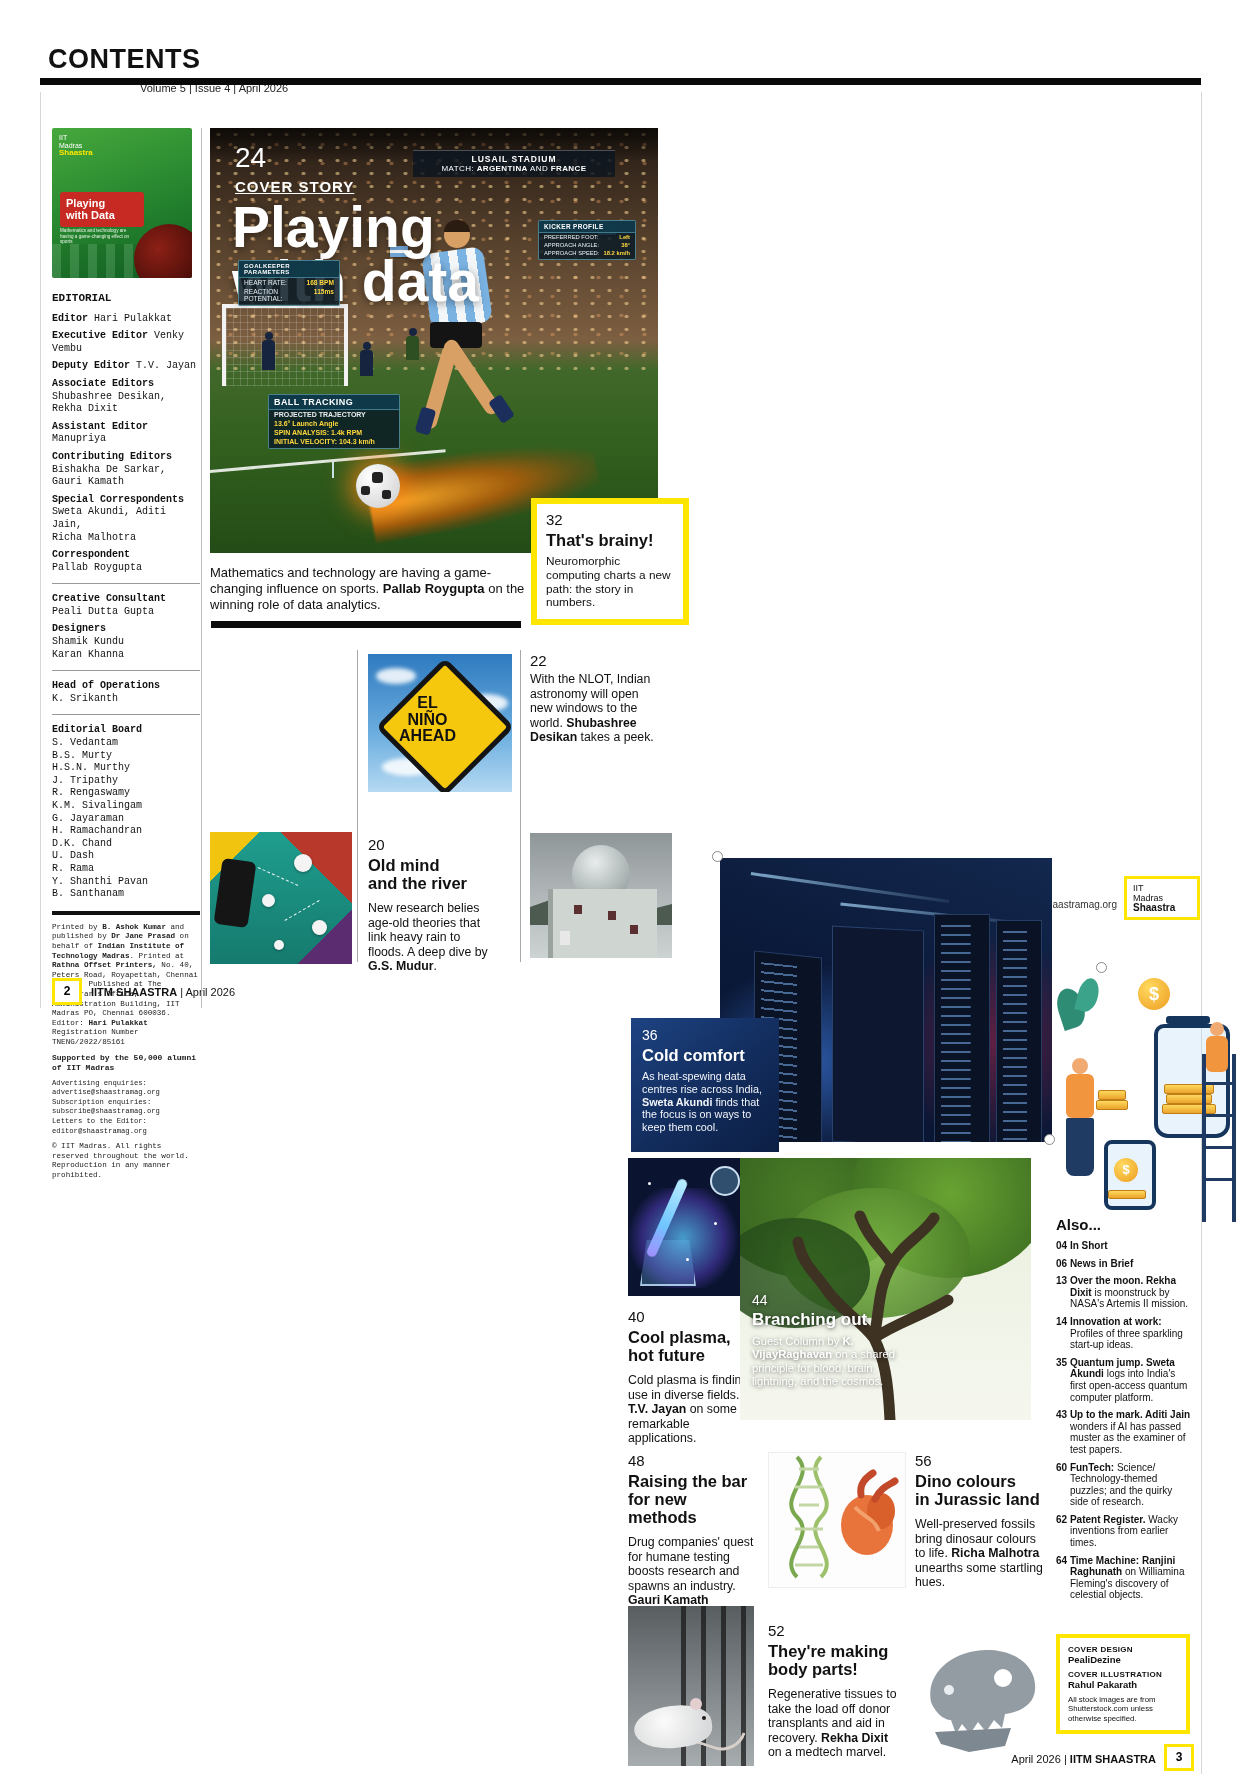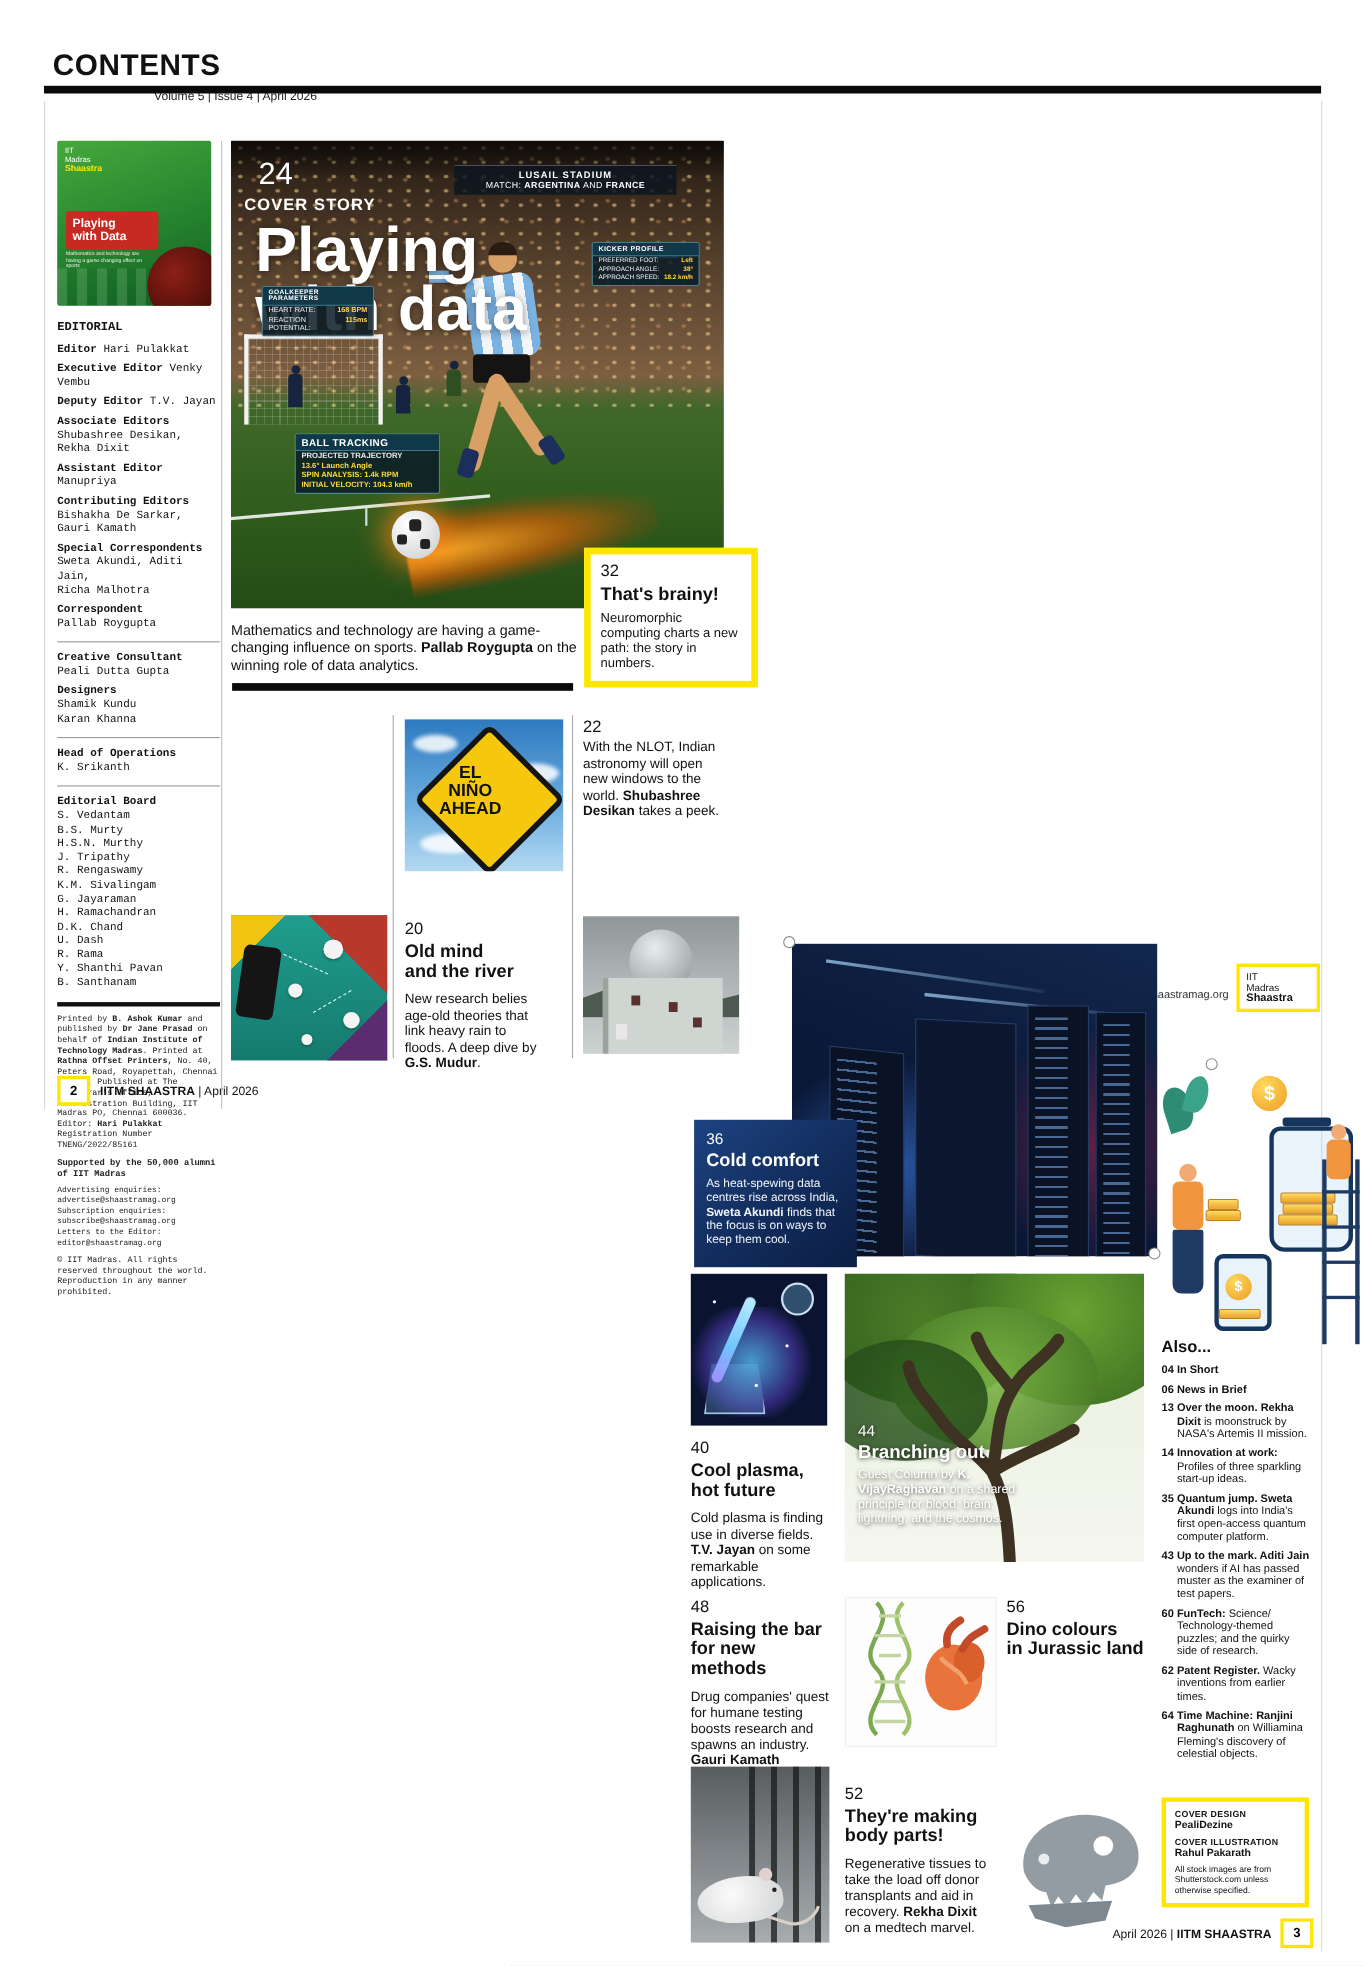--- a/index.html
+++ b/index.html
@@ -301,21 +301,21 @@
     </div>
 
     <div class="fire" style="left:158px;top:322px;"></div>
     <div class="ball" style="left:146px;top:336px;">
       <i style="left:16px;top:8px;width:11px;height:11px;"></i>
       <i style="left:5px;top:22px;width:9px;height:9px;"></i>
       <i style="left:26px;top:26px;width:9px;height:9px;"></i>
     </div>
 
     <div class="abs cs-num" style="left:25px;top:14px;">24</div>
-    <div class="abs cs-kicker" style="left:12px;top:50px;">COVER STORY</div>
+    <div class="abs cs-kicker" style="left:25px;top:50px;text-decoration:underline;">COVER STORY</div>
     <div class="abs cs-title pre" style="left:22px;top:72px;">Playing
 with data</div>
 
     <div class="abs banner" style="left:203px;top:22px;width:202px;padding:3px 0 4px;">
       <div style="font-size:8.5px;letter-spacing:1px;font-weight:bold;">LUSAIL STADIUM</div>
       <div style="font-size:8px;letter-spacing:.4px;"><span>MATCH: </span><b>ARGENTINA</b><span> AND </span><b>FRANCE</b></div>
     </div>
 
     <div class="abs hud" style="left:328px;top:92px;width:96px;font-size:5.8px;">
       <div class="hud-title" style="font-size:6.4px;">KICKER PROFILE</div>
@@ -485,21 +485,21 @@
     <div class="sparkle" style="left:58px;top:100px;"></div>
   </div>
 
   <div class="abs" style="left:628px;top:1308px;width:126px;">
     <div class="artnum">40</div>
     <div class="arttitle pre">Cool plasma,
 hot future</div>
     <div class="dek"><span>Cold plasma is finding use in diverse fields. </span><b>T.V. Jayan</b><span> on some remarkable applications.</span></div>
   </div>
 
-  <div class="abs tree" style="left:768px;top:1158px;">
+  <div class="abs tree" style="left:740px;top:1158px;padding-left:19px;">
     <div class="canopy" style="left:-30px;top:-40px;width:200px;height:160px;background:radial-gradient(circle,#4b7d27,#35621f 80%);"></div>
     <div class="canopy" style="left:110px;top:-50px;width:200px;height:170px;background:radial-gradient(circle,#69a332,#3f7022 80%);"></div>
     <div class="canopy" style="left:40px;top:30px;width:190px;height:130px;background:radial-gradient(circle,#7ab544,#4b7d27 85%);opacity:.9;"></div>
     <div class="canopy" style="left:-20px;top:60px;width:150px;height:110px;background:radial-gradient(circle,#2f5d1f,#24491a 85%);opacity:.85;"></div>
     <svg width="272" height="262" style="position:absolute;left:0;top:0;">
       <path d="M150,262 C148,220 144,200 134,180 M134,180 C118,160 98,150 84,128 M134,180 C140,150 138,128 152,106 M152,106 C162,86 182,78 194,60 M152,106 C140,88 128,80 120,58 M134,180 C158,164 182,158 208,142 M84,128 C72,112 62,104 58,84" stroke="#3e3223" stroke-width="11" fill="none" stroke-linecap="round"></path>
     </svg>
     <div class="tree-overlay">
       <div class="artnum">44</div>
       <div class="arttitle">Branching out</div>
@@ -528,20 +528,21 @@
       <ellipse cx="112" cy="58" rx="14" ry="18" fill="#d95f2b"></ellipse>
       <path d="M92,42 C90,30 98,24 104,20 M106,46 C112,34 120,32 126,28" stroke="#c2492a" stroke-width="7" fill="none" stroke-linecap="round"></path>
       <path d="M86,54 C94,64 104,64 110,78" stroke="#f2a06c" stroke-width="4" fill="none"></path>
     </svg>
   </div>
 
   <div class="abs" style="left:915px;top:1452px;width:128px;">
     <div class="artnum">56</div>
     <div class="arttitle pre">Dino colours
 in Jurassic land</div>
+    <div class="dek"><span>Well-preserved fossils bring dinosaur colours to life. </span><b>Richa Malhotra</b><span> unearths some startling hues.</span></div>
   </div>
 
   <div class="abs rat" style="left:628px;top:1606px;">
     <div class="bars"></div>
     <div class="rat-tail" style="left:66px;bottom:16px;"></div>
     <div class="rat-body"></div>
     <div class="rat-ear" style="left:62px;bottom:56px;width:12px;height:12px;"></div>
     <div class="rat-eye" style="left:74px;bottom:46px;"></div>
   </div>
 

